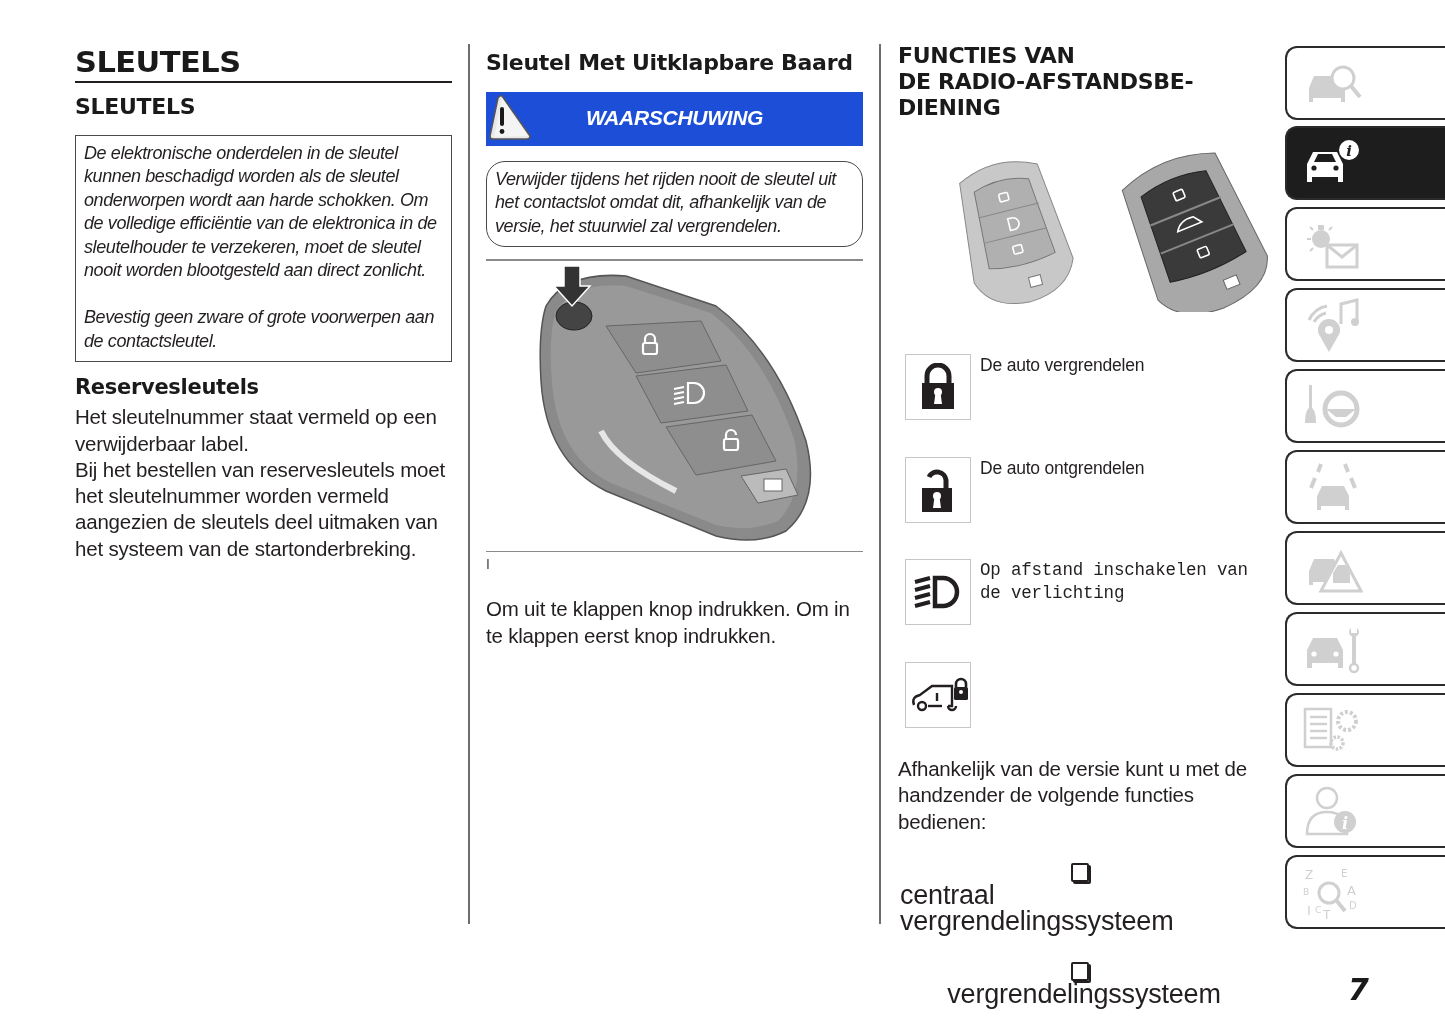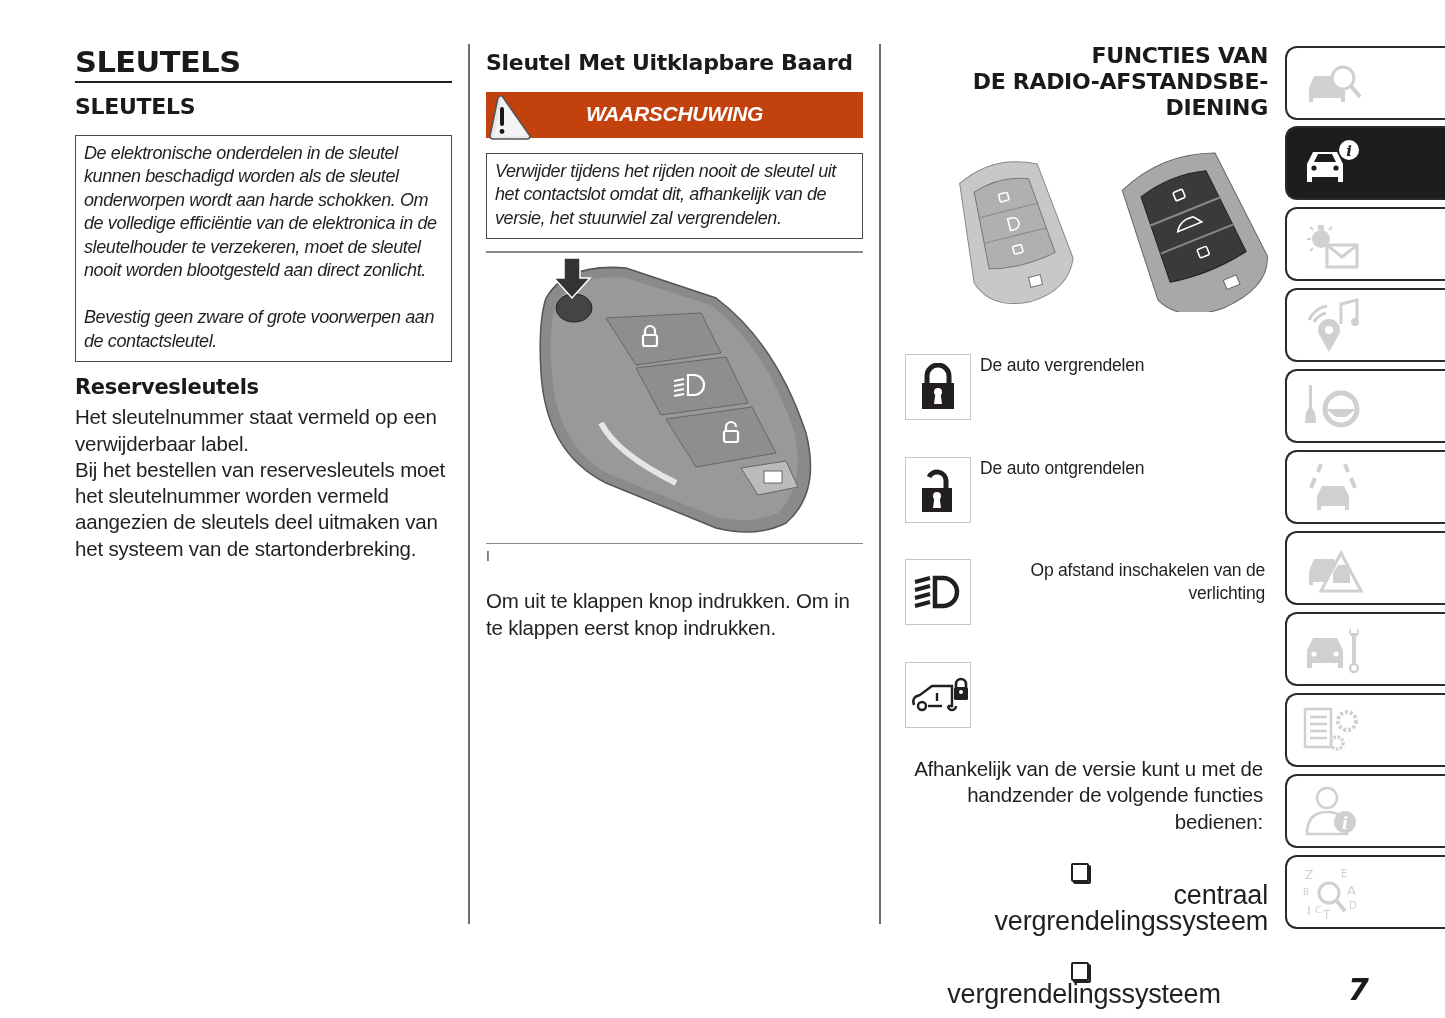--- a/index.html
+++ b/index.html
@@ -13,21 +13,21 @@
 
   .vdivider { position: absolute; width: 2px; background: #6d6d6d; }
   #div1 { left: 468px; top: 44px; height: 880px; }
   #div2 { left: 879px; top: 44px; height: 880px; }
 
   .h1 { font-family: "DejaVu Sans", sans-serif; font-weight: bold; font-size: 29px; letter-spacing: -0.5px; line-height: 38px; color: #1a1a1a; transform: scaleX(1.05); transform-origin: left; }
   .h1-rule { height: 2px; background: #231f20; margin-top: 0px; }
   .h2 { font-family: "DejaVu Sans", sans-serif; font-weight: bold; font-size: 22px; line-height: 26px; color: #1a1a1a; letter-spacing: -0.3px; }
   .h3 { font-family: "DejaVu Sans", sans-serif; font-weight: bold; font-size: 21px; line-height: 26px; color: #1a1a1a; letter-spacing: -0.3px; }
 
-  .warn-bar { position: relative; height: 46px; background: #c2410c; display: flex; align-items: center; justify-content: center; }
+  .warn-bar { position: relative; height: 54px; background: #1d4ed8; display: flex; align-items: center; justify-content: center; }
   .warn-bar .label { color: #ffffff; font-weight: bold; font-style: italic; font-size: 21px; letter-spacing: -0.3px; }
   .warn-bar .tri { position: absolute; left: 2px; top: 2px; width: 44px; height: 46px; }
 
   .warn-box { border: 1.5px solid #4a4a4a; padding: 6px 8px 8px 8px; font-style: italic; font-size: 18px; line-height: 23.4px; color: #231f20; letter-spacing: -0.4px; }
   .warn-box p + p { margin-top: 24px; }
 
   .body-text { font-size: 20.5px; line-height: 26.3px; color: #231f20; letter-spacing: -0.2px; }
 
   .fig-rule { height: 1.5px; background: #8a8a8a; }
   .fig-caption { font-size: 14px; color: #444; margin-top: 4px; height: 18px; }
@@ -76,21 +76,21 @@
   <div class="warn-bar" style="margin-top:16px;">
     <svg class="tri" viewBox="0 0 44 46">
       <path d="M14 2 L42 42 Q42 45 39 45 L5 45 Q2 45 2 42 L10 4 Q12 1 14 2 Z" fill="#e8e8e8" stroke="#555" stroke-width="1.5"></path>
       <path d="M14 4 L40 42 L6 43 Z" fill="#f4f4f4"></path>
       <rect x="12" y="13" width="4" height="19" rx="2" fill="#1a1a1a"></rect>
       <circle cx="14" cy="37.5" r="2.4" fill="#1a1a1a"></circle>
     </svg>
     <span class="label" style="margin-top:-2px;">WAARSCHUWING</span>
   </div>
 
-  <div class="warn-box" style="margin-top:15px;">
+  <div class="warn-box" style="margin-top:15px;border-radius:19px;">
     <p>Verwijder tijdens het rijden nooit de sleutel uit het contactslot omdat dit, afhankelijk van de versie, het stuurwiel zal vergrendelen.</p>
   </div>
 
   <div class="fig-rule" style="margin-top:12px;"></div>
   <div style="height:290px; position:relative;">
     <svg width="377" height="290" viewBox="0 0 377 290">
 
       <path d="M60 45 Q80 10 140 15 L230 45 Q290 90 320 180 Q335 240 300 270 Q270 285 230 275 L120 230 Q60 200 55 120 Q52 70 60 45 Z" fill="#8a8a8a" stroke="#555" stroke-width="1.5"></path>
       <path d="M70 50 Q90 20 140 25 L225 52 Q280 95 308 178 Q320 232 292 260 Q262 272 230 264 L125 222 Q72 196 66 122 Q62 75 70 50 Z" fill="#999"></path>
 
@@ -125,21 +125,21 @@
 
       <path d="M78 5 h16 v20 h10 l-18 20 l-18 -20 h10 z" fill="#333" stroke="#fff" stroke-width="1.5"></path>
     </svg>
   </div>
   <div class="fig-rule"></div>
   <div class="fig-caption">I</div>
 
   <div class="body-text" style="margin-top:22px;">Om uit te klappen knop indrukken. Om in te klappen eerst knop indrukken.</div>
 </div>
 
-<div id="col3" class="col" style="height:900px;text-align:right;">
+<div id="col3" class="col" style="height:900px;">
   <div class="h2" style="font-size:22px; line-height:26px; margin-top:3px;">
     <div>FUNCTIES VAN</div>
     <div>DE RADIO-AFSTANDSBE-</div>
     <div>DIENING</div>
   </div>
 
   <svg style="position:absolute; left:55px; top:112px;" width="330" height="160" viewBox="0 0 330 160">
 
     <g transform="rotate(-14 60 80)">
       <path d="M20 20 Q60 0 100 20 L112 120 Q100 150 60 152 Q20 150 10 120 Z" fill="#c8c8c8" stroke="#888"></path>
@@ -181,21 +181,21 @@
       <svg width="40" height="48" viewBox="0 0 40 48">
         <path d="M28 24 v-10 a9 9 0 0 0 -17 -3" stroke="#231f20" stroke-width="5" fill="none"></path>
         <rect x="4" y="22" width="30" height="24" fill="#231f20"></rect>
         <circle cx="19" cy="30" r="4" fill="#fff"></circle>
         <path d="M16.5 31 L15 42 L23 42 L21.5 31 Z" fill="#fff"></path>
       </svg>
     </div>
     <div class="func-text">De auto ontgrendelen</div>
   </div>
 
-  <div class="func-row" style="top:519px;">
+  <div class="func-row" style="top:519px;font-family:Liberation Mono, monospace;">
     <div class="func-icon">
       <svg width="54" height="40" viewBox="0 0 54 40">
         <path d="M24 6 h8 a14 14 0 0 1 0 28 h-8 z" stroke="#231f20" stroke-width="4.5" fill="none"></path>
         <line x1="4" y1="10" x2="19" y2="6" stroke="#231f20" stroke-width="4"></line>
         <line x1="4" y1="18" x2="19" y2="14" stroke="#231f20" stroke-width="4"></line>
         <line x1="4" y1="26" x2="19" y2="22" stroke="#231f20" stroke-width="4"></line>
         <line x1="4" y1="34" x2="19" y2="30" stroke="#231f20" stroke-width="4"></line>
       </svg>
     </div>
     <div class="func-text">Op afstand inschakelen van de verlichting</div>

